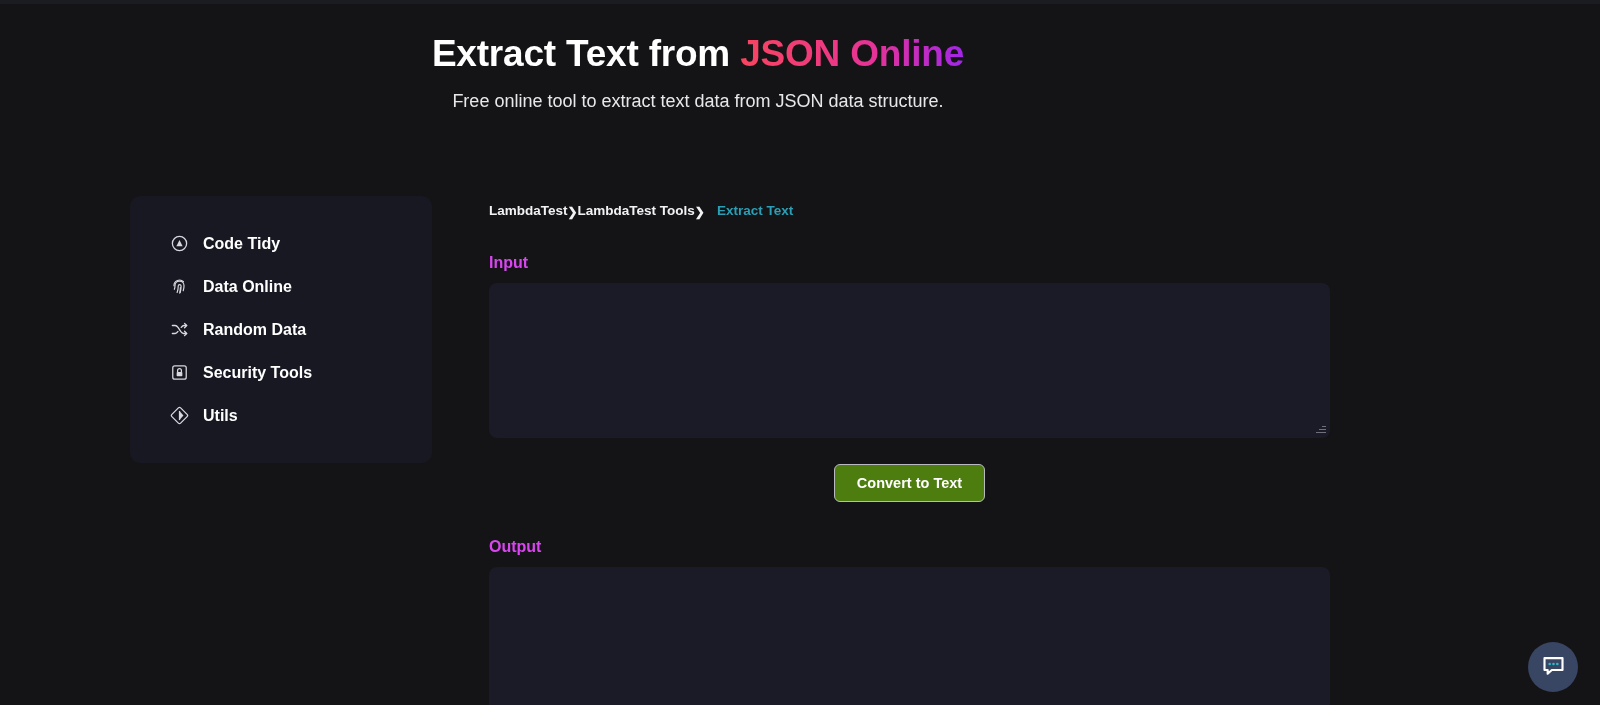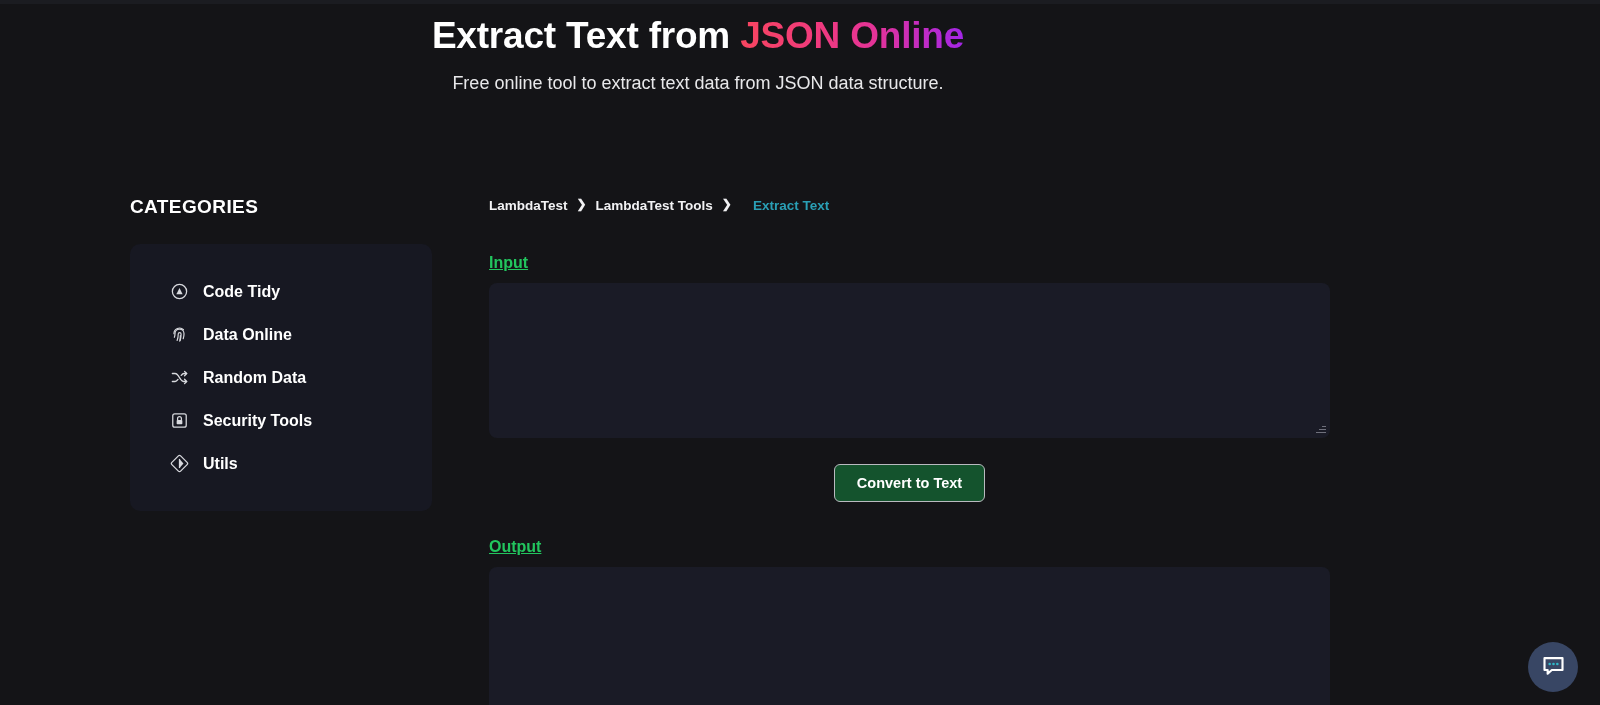--- a/index.html
+++ b/index.html
@@ -27,21 +27,21 @@
 
   .page {
     position: relative;
     width: 1600px;
     height: 705px;
   }
 
   
   .hero {
     position: absolute;
-    top: 12px;
+    top: 30px;
     left: 0;
     width: 1396px;
     text-align: center;
   }
 
   .hero-title {
     font-size: 37px;
     font-weight: bold;
     line-height: 1.3;
     letter-spacing: -0.2px;
@@ -119,44 +119,43 @@
   
   .main {
     position: absolute;
     left: 489px;
     top: 198px;
     width: 841px;
   }
 
   .breadcrumb {
     display: flex;
-    align-items: flex-start;
-    gap: 9px;
+    align-items: flex-end;
+    gap: 0;
     font-size: 13.5px;
     font-weight: bold;
     height: 20px;
   }
 
   .crumb { color: #f2f2f4; white-space: nowrap; }
   .crumb.last { color: #2a9fb5; font-weight: bold; margin-left: 12px; }
   .crumb-sep {
     color: #f2f2f4;
     font-size: 12px;
     font-weight: bold;
     line-height: 1;
     display: inline-block;
   }
 
   .field-label {
     font-size: 16px;
     font-weight: bold;
-    color: #22c55e;
+    color: #d946ef;
     margin-top: 36px;
     margin-bottom: 11px;
-    text-decoration: underline;
   }
 
   .ta {
     width: 841px;
     background: #1a1b26;
     border: none;
     border-radius: 8px;
     outline: none;
     color: #e6e6ea;
     font-family: "Liberation Sans", sans-serif;
@@ -191,21 +190,21 @@
   .resize-grip i:nth-child(3) { bottom: 7px; width: 4px; }
 
   .btn-row {
     width: 841px;
     display: flex;
     justify-content: center;
     margin-top: 26px;
   }
 
   .convert-btn {
-    background: #14532d;
+    background: #4d7c0f;
     color: #ffffff;
     border: 1px solid #b9bac0;
     border-radius: 6px;
     font-family: "Liberation Sans", sans-serif;
     font-size: 14.5px;
     font-weight: bold;
     padding: 0 22px;
     height: 38px;
     line-height: 36px;
     cursor: pointer;
@@ -234,21 +233,20 @@
 <div class="page">
 
   <div class="top-strip"></div>
 
   <div class="hero">
     <h1 class="hero-title"><span>Extract Text from </span><span class="accent">JSON Online</span></h1>
     <div class="hero-sub">Free online tool to extract text data from JSON data structure.</div>
   </div>
 
   <div class="sidebar">
-    <div class="sidebar-heading">CATEGORIES</div>
 
     <div class="categories-card">
 
       <div class="cat-item">
         <span class="cat-icon">
           <svg width="19" height="19" viewBox="0 0 24 24" fill="none" stroke="#d8d9de" stroke-width="1.6">
             <circle cx="12" cy="12" r="9"></circle>
             <path d="M12 7.5 L16 15.5 L8 15.5 Z" fill="#d8d9de" stroke="none"></path>
           </svg>
         </span>

